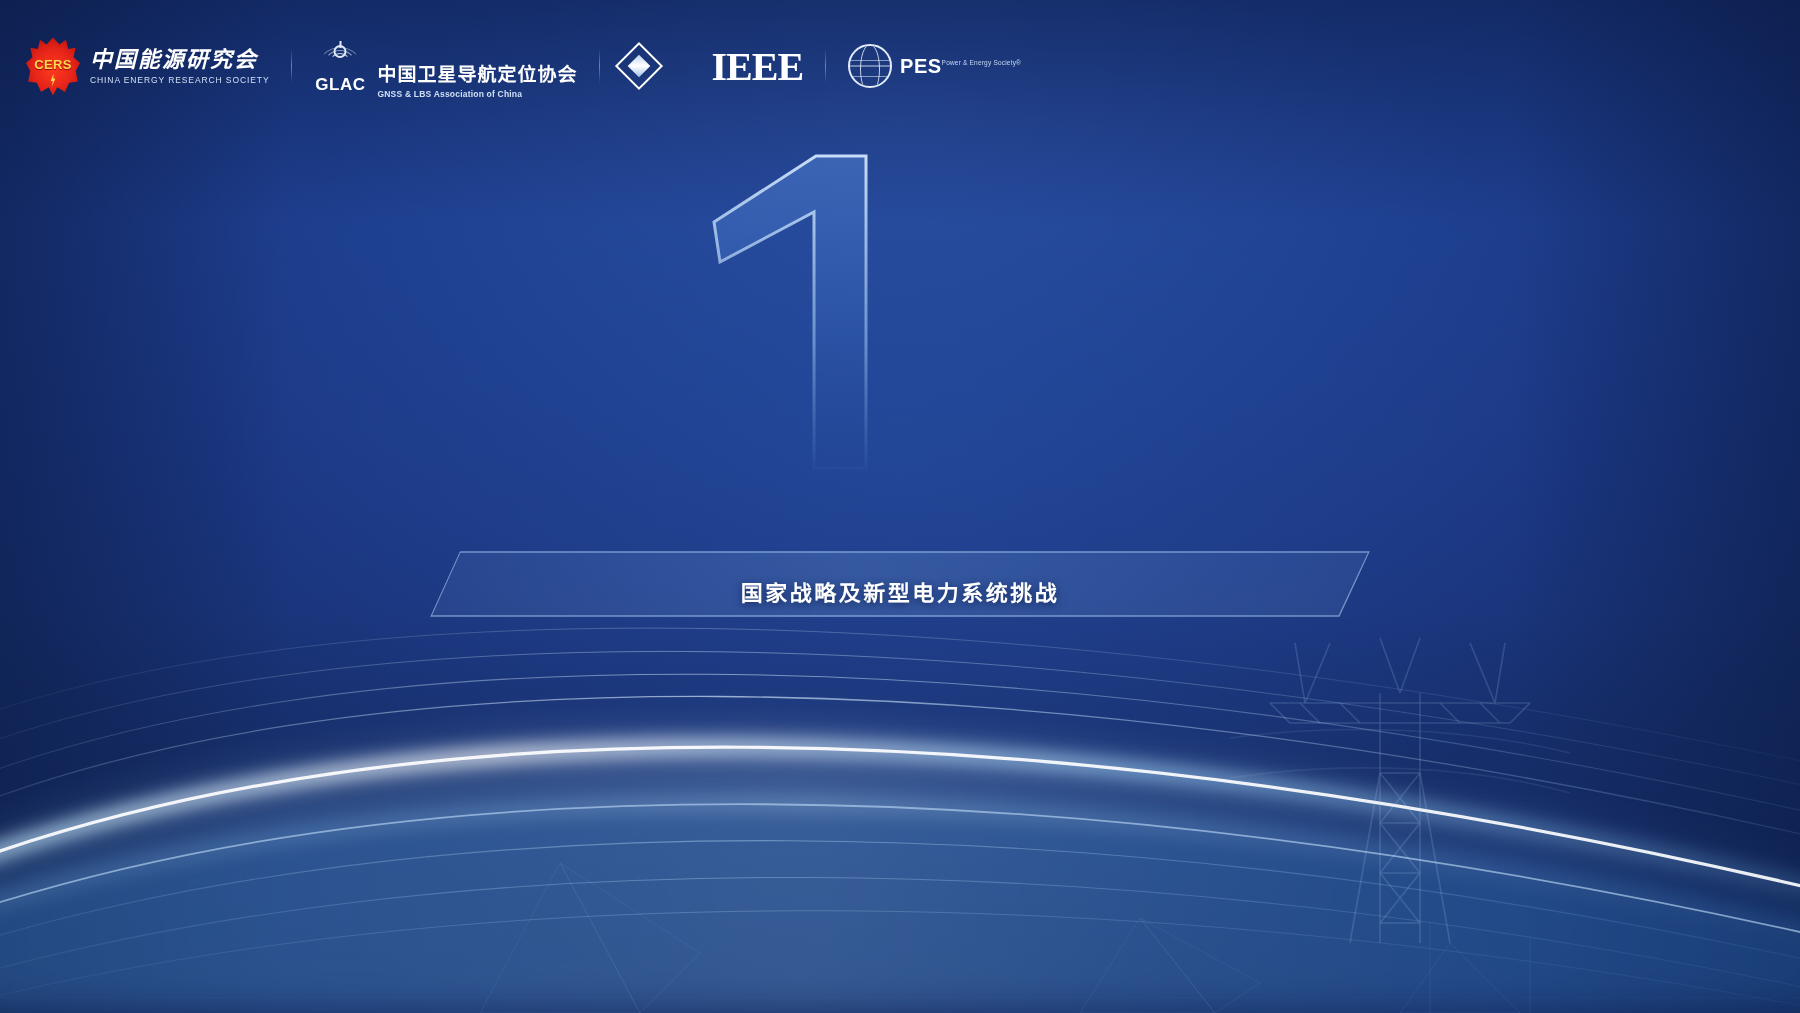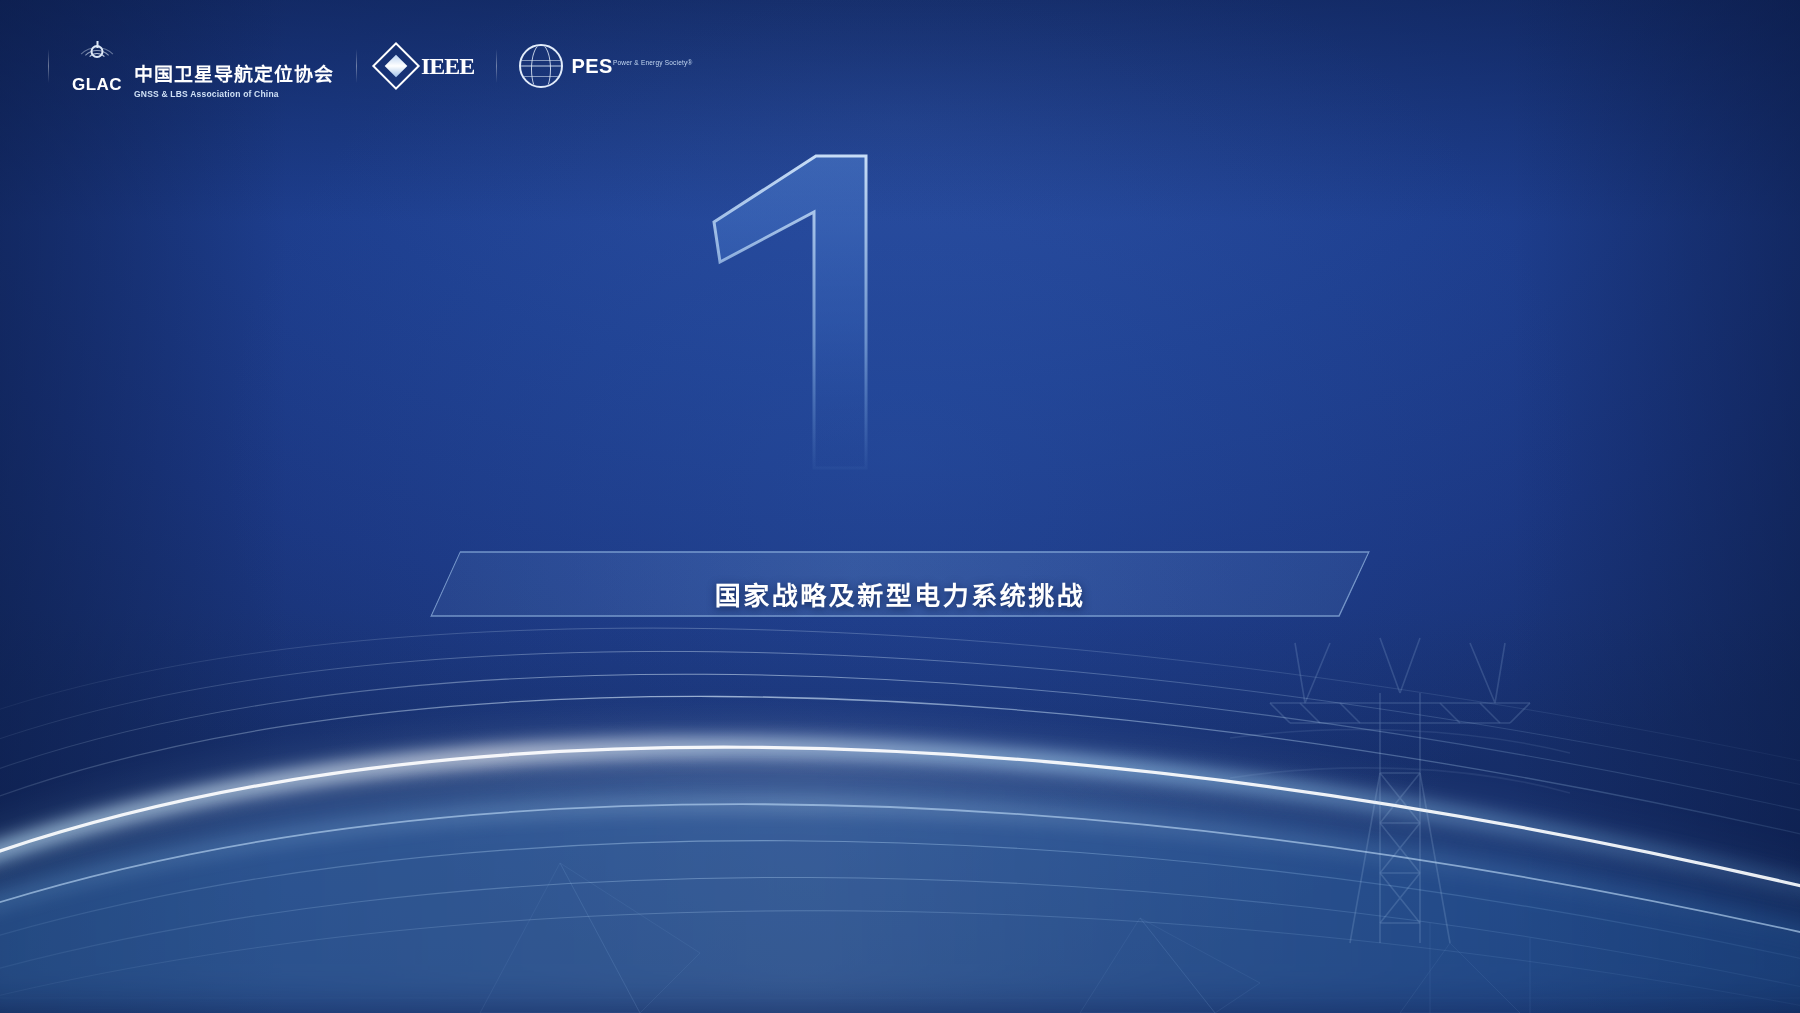--- a/index.html
+++ b/index.html
@@ -125,22 +125,22 @@
   .ieee-diamond{
     width:34px; height:34px; transform:rotate(45deg);
     border:2.5px solid #ffffff;
     display:flex; align-items:center; justify-content:center;
   }
   .ieee-diamond::before{
     content:""; width:16px; height:16px;
     background:linear-gradient(135deg,#bcd4f2 0%, #ffffff 50%, #9fc0e8 100%);
   }
   .ieee-word{
-    font-size:24px; font-weight:700; color:#ffffff;
-    letter-spacing:-1px; font-family:"Liberation Serif","DejaVu Serif",serif;
+    font-size:40px; font-weight:700; color:#ffffff;
+    letter-spacing:-1px; font-family:"Liberation Serif","DejaVu Serif",serif;margin-left:47px;
   }
 
   
   .pes{ gap:8px; }
   .pes-globe{
     position:relative; width:44px; height:44px; border-radius:50%;
     border:2px solid #e2ecfa; overflow:hidden;
   }
   .pes-globe::before{
     content:""; position:absolute; left:50%; top:-2px; transform:translateX(-50%);
@@ -202,21 +202,21 @@
   }
   .band-outline{
     position:absolute; inset:0;
   }
   .band-outline svg{ width:100%; height:100%; display:block; }
 
   .subtitle{
     position:absolute; z-index:31;
     left:0; right:0; top:575px;
     text-align:center;
-    font-size:26px; font-weight:700; letter-spacing:2.5px;
+    font-size:22px; font-weight:700; letter-spacing:2.5px;
     color:#ffffff;
     text-shadow:0 2px 8px rgba(8,26,70,.75);
     white-space:nowrap;
   }
 
   
   .tower{
     position:absolute; z-index:8;
     right:230px; bottom:60px;
     width:340px; height:360px;
@@ -331,20 +331,31 @@
       </g>
 
       <path d="M-40 352 C 420 205, 1040 196, 1840 382 L1840 470 L-40 470 Z" fill="#2f79c9" opacity="0.28" filter="url(#softer)"></path>
     </svg>
   </div>
 
   <div class="edge-dark"></div>
 
   <div class="logo-bar">
 
+    <div class="logo cers">
+      <div class="cers-mark">
+        <div class="cers-flame"></div>
+        <div class="cers-text-in">CERS</div>
+        <div class="cers-bolt"></div>
+      </div>
+      <div class="cers-words">
+        <div class="cers-cn">中国能源研究会</div>
+        <div class="cers-en">CHINA ENERGY RESEARCH SOCIETY</div>
+      </div>
+    </div>
 
     <div class="divider"></div>
 
     <div class="logo glac">
       <div class="glac-mark">
         <div class="glac-sat"></div>
         <div class="glac-wave gw3"></div>
         <div class="glac-wave gw2"></div>
         <div class="glac-wave gw1"></div>
         <div class="glac-abbr">GLAC</div>

